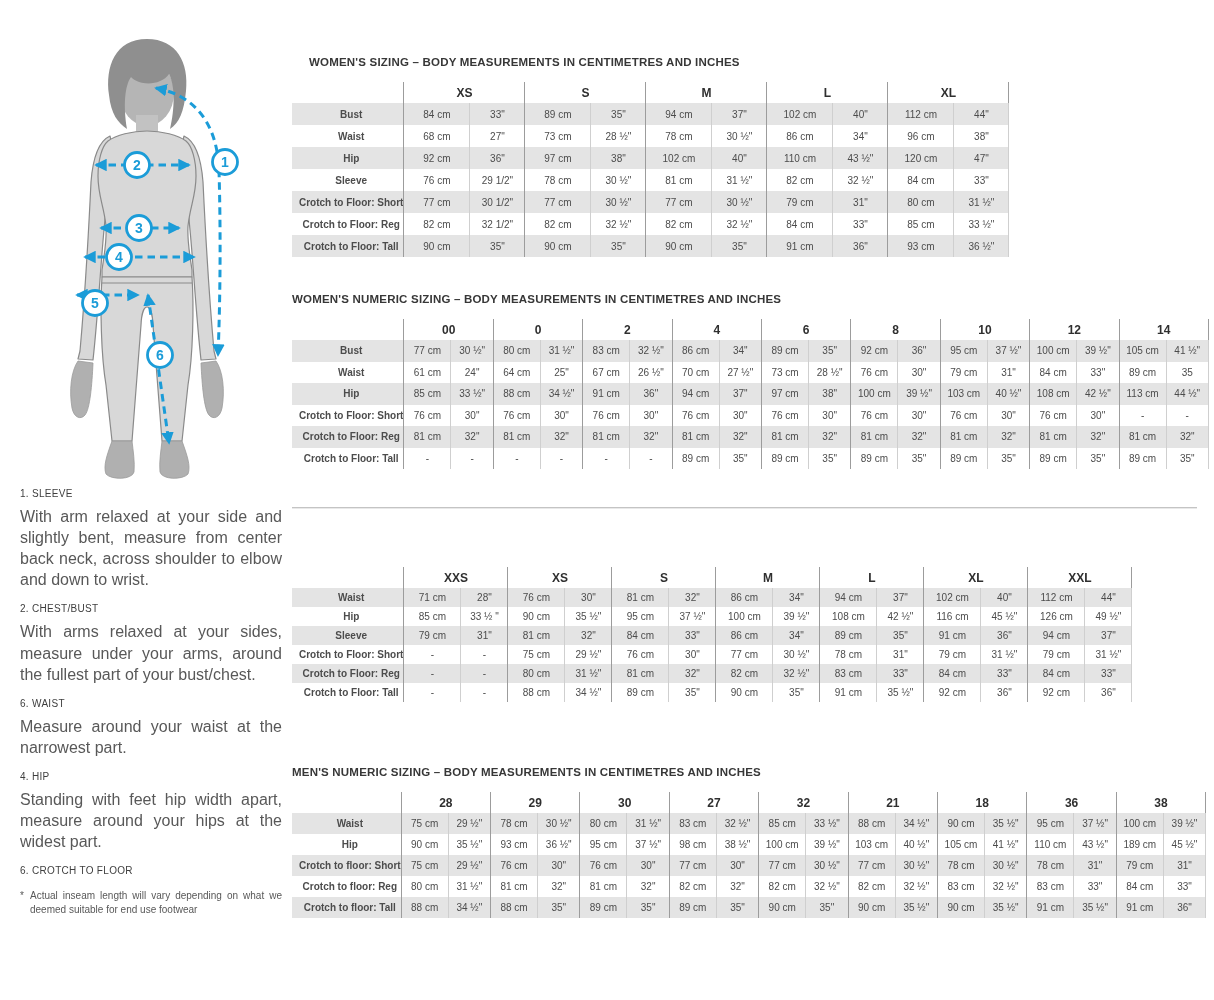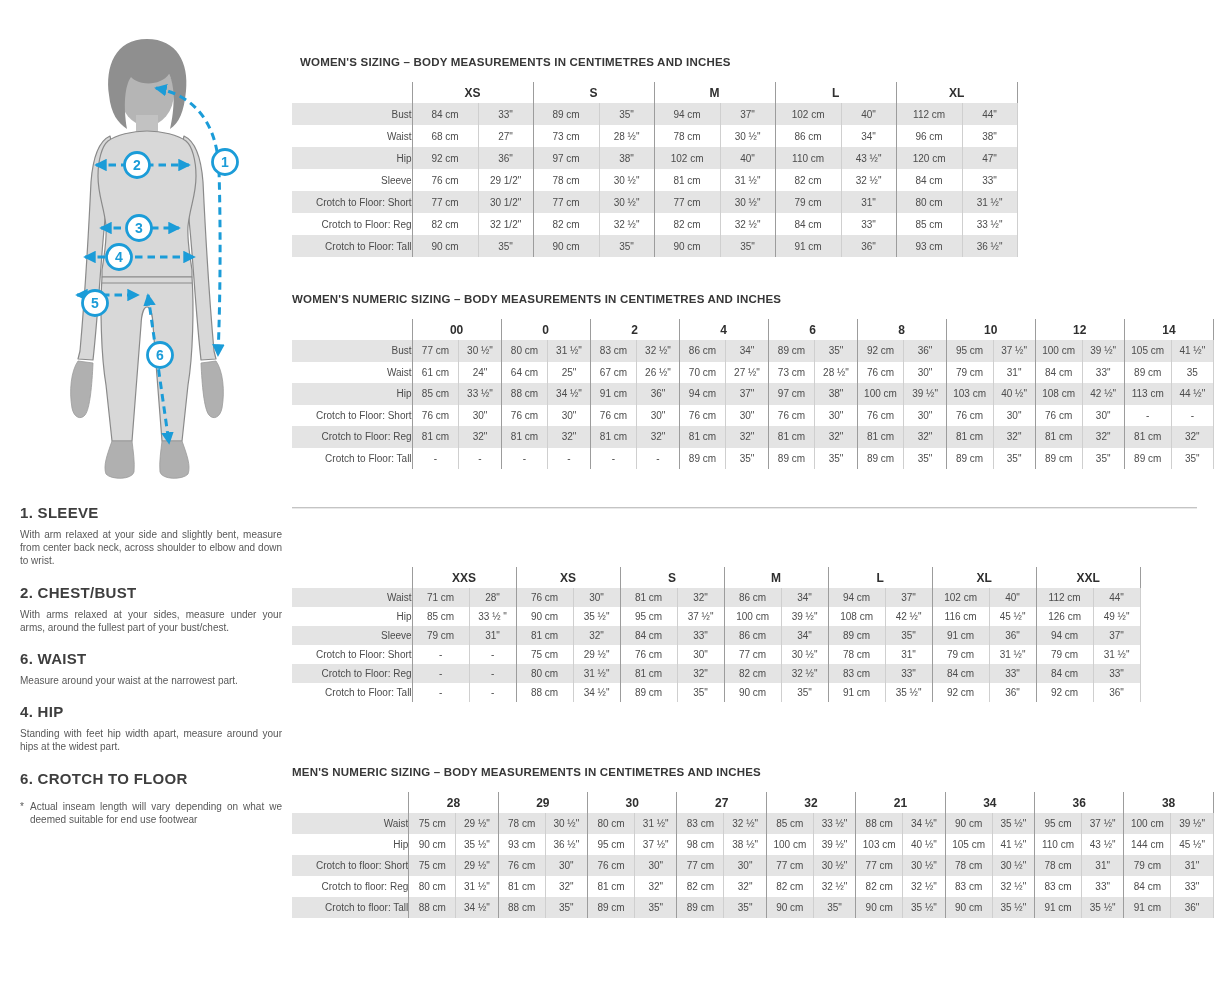--- a/index.html
+++ b/index.html
@@ -13,41 +13,41 @@
     position:absolute; font-size:11.5px; font-weight:bold; color:#373737; letter-spacing:.2px;
     white-space:nowrap;
   }
   table{ border-collapse:collapse; table-layout:fixed; position:absolute; }
   th,td{ padding:0; font-size:10px; color:var(--txt); text-align:center; vertical-align:middle;
          white-space:nowrap; overflow:hidden; }
   thead th{ height:21px; font-size:12px; font-weight:bold; color:#2f2f2f; background:#fff; }
   thead th.size-h{ border-left:1px solid var(--grp-line); }
   thead th.size-h:last-child{ border-right:1px solid var(--grp-line); }
   tbody tr:nth-child(odd){ background:var(--stripe); }
-  td.lbl{ text-align:right; padding-left:24px; }
+  td.lbl{ text-align:center; padding-left:7px;font-weight:bold; }
   td.cm{ border-left:1px solid var(--grp-line); }
   td.in{ border-left:1px solid var(--sub-line); }
   td.in:last-child{ border-right:1px solid var(--sub-line); }
   #t1 td{ height:22px; }  #t2 td{ height:21.5px; }
   #t3 td{ height:19px; }  #t4 td{ height:21px; }
   #t1{ top:82px;  left:292px; }
   #t2{ top:319px; left:292px; }
   #t3{ top:567px; left:292px; }
   #t4{ top:792px; left:292px; }
-  #t1-title{ top:56px;  left:300px; }
+  #t1-title{ top:56px;  left:309px; }
   #t2-title{ top:293px; left:292px; }
   #t3-title{ top:541px; left:292px;margin-top:44px; }
   #t4-title{ top:766px; left:292px; }
   .divider{ position:absolute; top:507px; left:292px; width:905px; height:2px;
             background:#c4c4c4; border-bottom:1px solid #e9e9e9; }
   #figure-svg{ position:absolute; left:48px; top:25px; }
   #legend{ position:absolute; left:20px; top:488px; width:262px; }
-  .leg-title{ font-size:15px; color:#3e3e3e; font-weight:bold; margin:16px 0 7px 0; letter-spacing:.3px; }
+  .leg-title{ font-size:10px; color:#3e3e3e; font-weight:normal; margin:0 0 7px 0; letter-spacing:.3px; }
   .leg-item{ margin-bottom:13px; }
-  .leg-text{ font-size:10px; color:#585858; line-height:1.32; text-align:justify; margin:0; }
+  .leg-text{ font-size:16px; color:#585858; line-height:1.32; text-align:justify; margin:0; }
   .footnote{ display:flex; font-size:10px; color:#585858; line-height:1.32; margin-top:2px; }
   .footnote .star{ flex:0 0 10px; }
   .footnote .ftext{ flex:1; text-align:justify; }
   .dash{ fill:none; stroke:var(--accent); stroke-width:3; stroke-dasharray:7.5 5; }
   .mcirc{ fill:#ffffff; stroke:var(--accent); stroke-width:2.8; }
   .mnum{ font-size:14px; font-weight:bold; fill:var(--accent); text-anchor:middle; }
 </style>
 </head>
 <body>
 
@@ -587,21 +587,21 @@
     </colgroup>
     <thead>
       <tr>
         <th class="lbl-h"></th>
         <th colspan="2" class="size-h">28</th>
         <th colspan="2" class="size-h">29</th>
         <th colspan="2" class="size-h">30</th>
         <th colspan="2" class="size-h">27</th>
         <th colspan="2" class="size-h">32</th>
         <th colspan="2" class="size-h">21</th>
-        <th colspan="2" class="size-h">34</th>
+        <th colspan="2" class="size-h">18</th>
         <th colspan="2" class="size-h">36</th>
         <th colspan="2" class="size-h">38</th>
       </tr>
     </thead>
     <tbody>
       <tr>
         <td class="lbl">Waist</td>
         <td class="cm">75 cm</td>
         <td class="in">29 ½"</td>
         <td class="cm">78 cm</td>
@@ -632,21 +632,21 @@
         <td class="cm">98 cm</td>
         <td class="in">38 ½"</td>
         <td class="cm">100 cm</td>
         <td class="in">39 ½"</td>
         <td class="cm">103 cm</td>
         <td class="in">40 ½"</td>
         <td class="cm">105 cm</td>
         <td class="in">41 ½"</td>
         <td class="cm">110 cm</td>
         <td class="in">43 ½"</td>
-        <td class="cm">144 cm</td>
+        <td class="cm">189 cm</td>
         <td class="in">45 ½"</td>
       </tr>
       <tr>
         <td class="lbl">Crotch to floor: Short</td>
         <td class="cm">75 cm</td>
         <td class="in">29 ½"</td>
         <td class="cm">76 cm</td>
         <td class="in">30"</td>
         <td class="cm">76 cm</td>
         <td class="in">30"</td>

